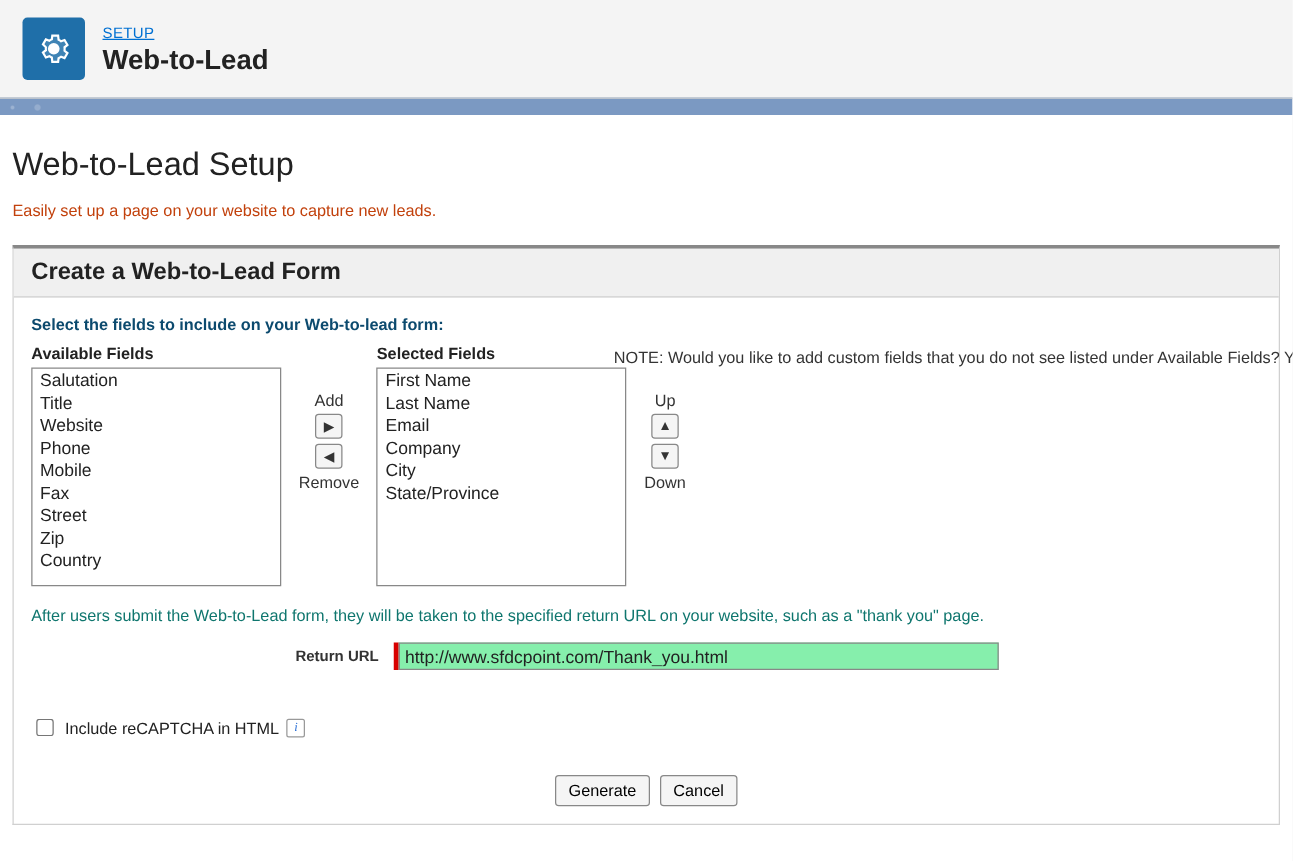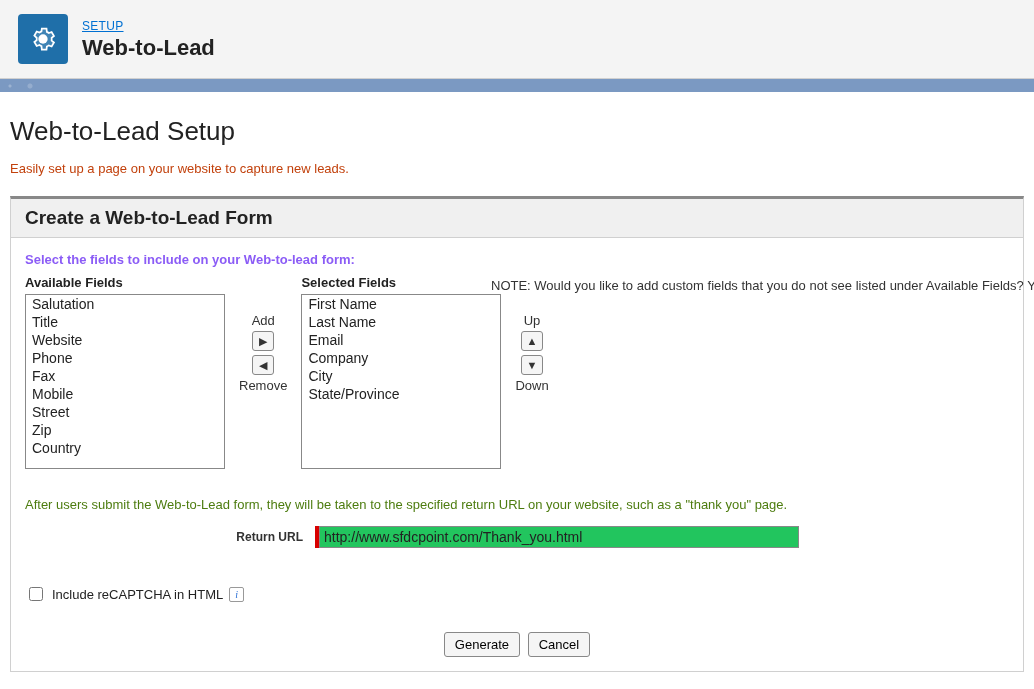--- a/index.html
+++ b/index.html
@@ -70,21 +70,21 @@
     color: #222;
     font-size: 19px;
     border-bottom: 1px solid #d0d0d0;
   }
   .panel-body {
     padding: 14px;
     position: relative;
   }
   .instructions {
     font-weight: bold;
-    color: #8b5cf6;
+    color: #0c4a6e;
     margin-bottom: 8px;
   }
   .note-text {
     color: #333;
     font-size: 13px;
     position: absolute;
     left: 480px;
     top: 40px;
     white-space: nowrap;
   }
@@ -128,22 +128,22 @@
     border-radius: 3px;
     background: #f5f5f5;
     display: flex;
     align-items: center;
     justify-content: center;
     cursor: pointer;
     font-size: 11px;
     margin: 1px 0;
   }
   .return-desc {
-    margin-top: 28px;
-    color: #4d7c0f;
+    margin-top: 16px;
+    color: #0f766e;
   }
   .return-row {
     display: flex;
     align-items: center;
     margin-top: 14px;
   }
   .return-label {
     width: 290px;
     text-align: right;
     font-weight: bold;
@@ -157,21 +157,21 @@
   }
   .req-mark {
     width: 4px;
     background: #d80000;
   }
   .return-input {
     width: 480px;
     font-size: 14px;
     padding: 2px 4px;
     border: 1px solid #888;
-    background: #22c55e;
+    background: #86efac;
     color: #222;
   }
   .recaptcha-row {
     display: flex;
     align-items: center;
     margin-top: 36px;
     gap: 6px;
     color: #222;
   }
   .recaptcha-row input[type=checkbox] {
@@ -241,22 +241,22 @@
       <div class="note-text">NOTE: Would you like to add custom fields that you do not see listed under Available Fields? You c</div>
 
       <div class="picker-row">
         <div>
           <div class="col-label">Available Fields</div>
           <div class="listbox" id="available-list">
               <div class="item">Salutation</div>
               <div class="item">Title</div>
               <div class="item">Website</div>
               <div class="item">Phone</div>
+              <div class="item">Mobile</div>
               <div class="item">Fax</div>
-              <div class="item">Mobile</div>
               <div class="item">Street</div>
               <div class="item">Zip</div>
               <div class="item">Country</div>
             </div>
         </div>
 
         <div class="mid-col">
           <div>Add</div>
           <div class="arrow-btn">
             <span>▶</span>

